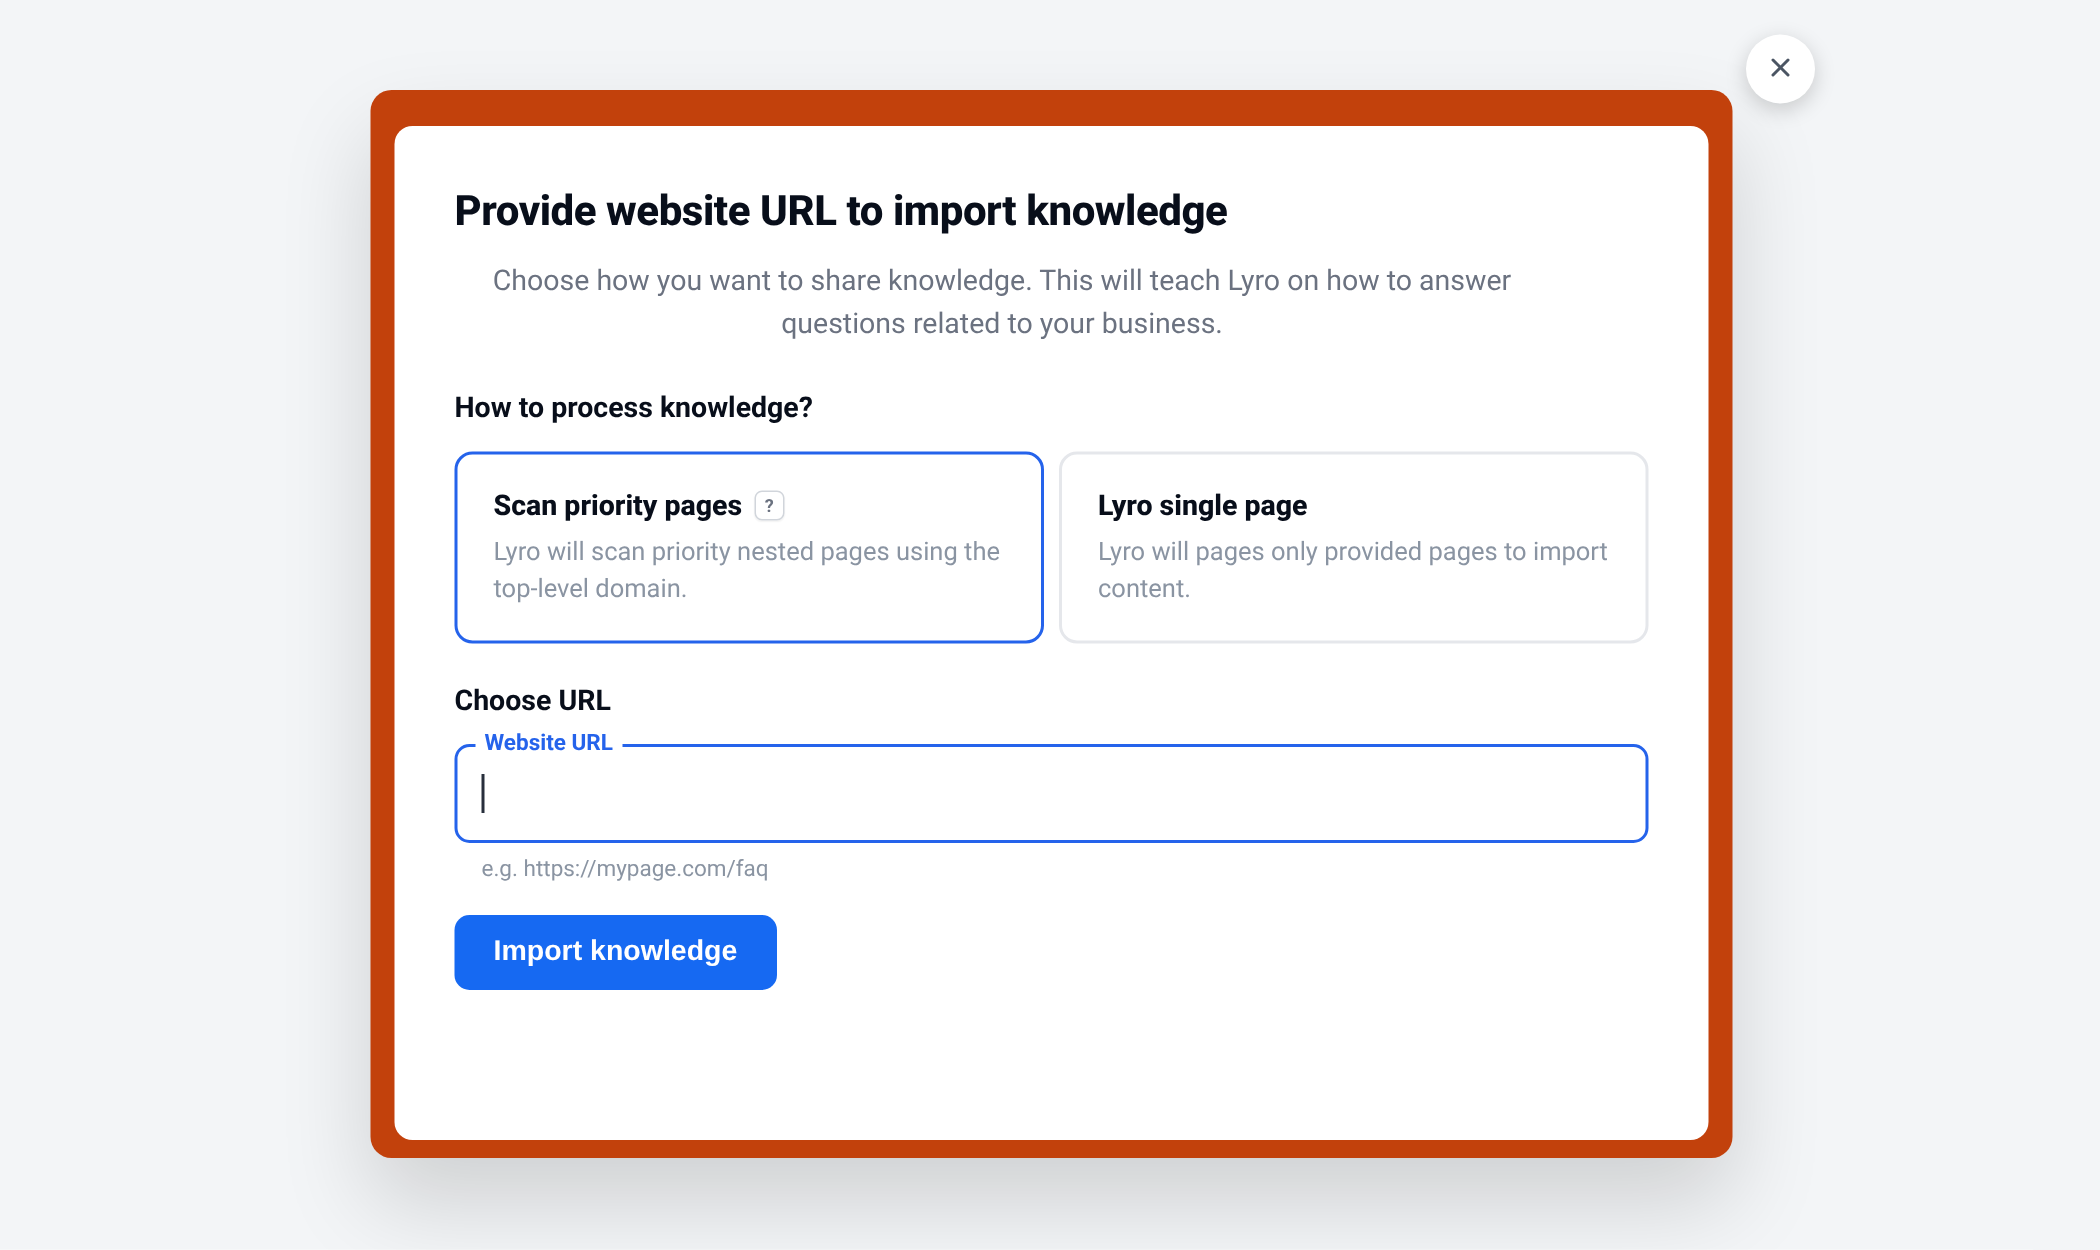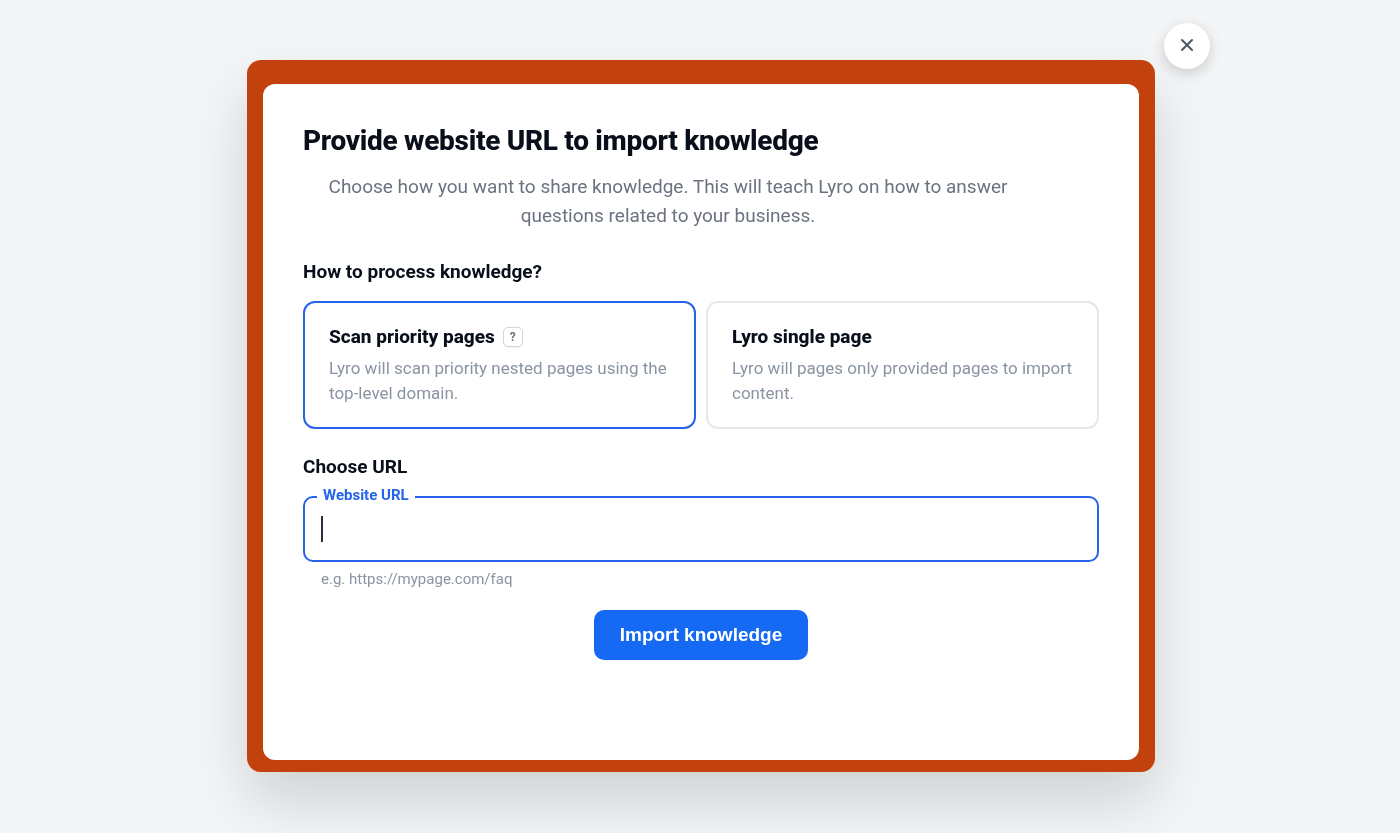--- a/index.html
+++ b/index.html
@@ -186,21 +186,21 @@
     display: flex;
     align-items: center;
     gap: 14px;
     margin-bottom: 30px;
   }
   .info-row svg { width: 22px; height: 22px; stroke: #5b6470; fill: none; stroke-width: 2; }
   .info-text { font-size: 18px; color: #5b6470; }
 
   .actions {
     display: flex;
-    justify-content: center;
+    justify-content: flex-start;
   }
   .primary-btn {
     background: #1669f2;
     color: #fff;
     border: none;
     border-radius: 10px;
     padding: 14px 26px;
     font-size: 19px;
     font-weight: 600;
     cursor: pointer;

